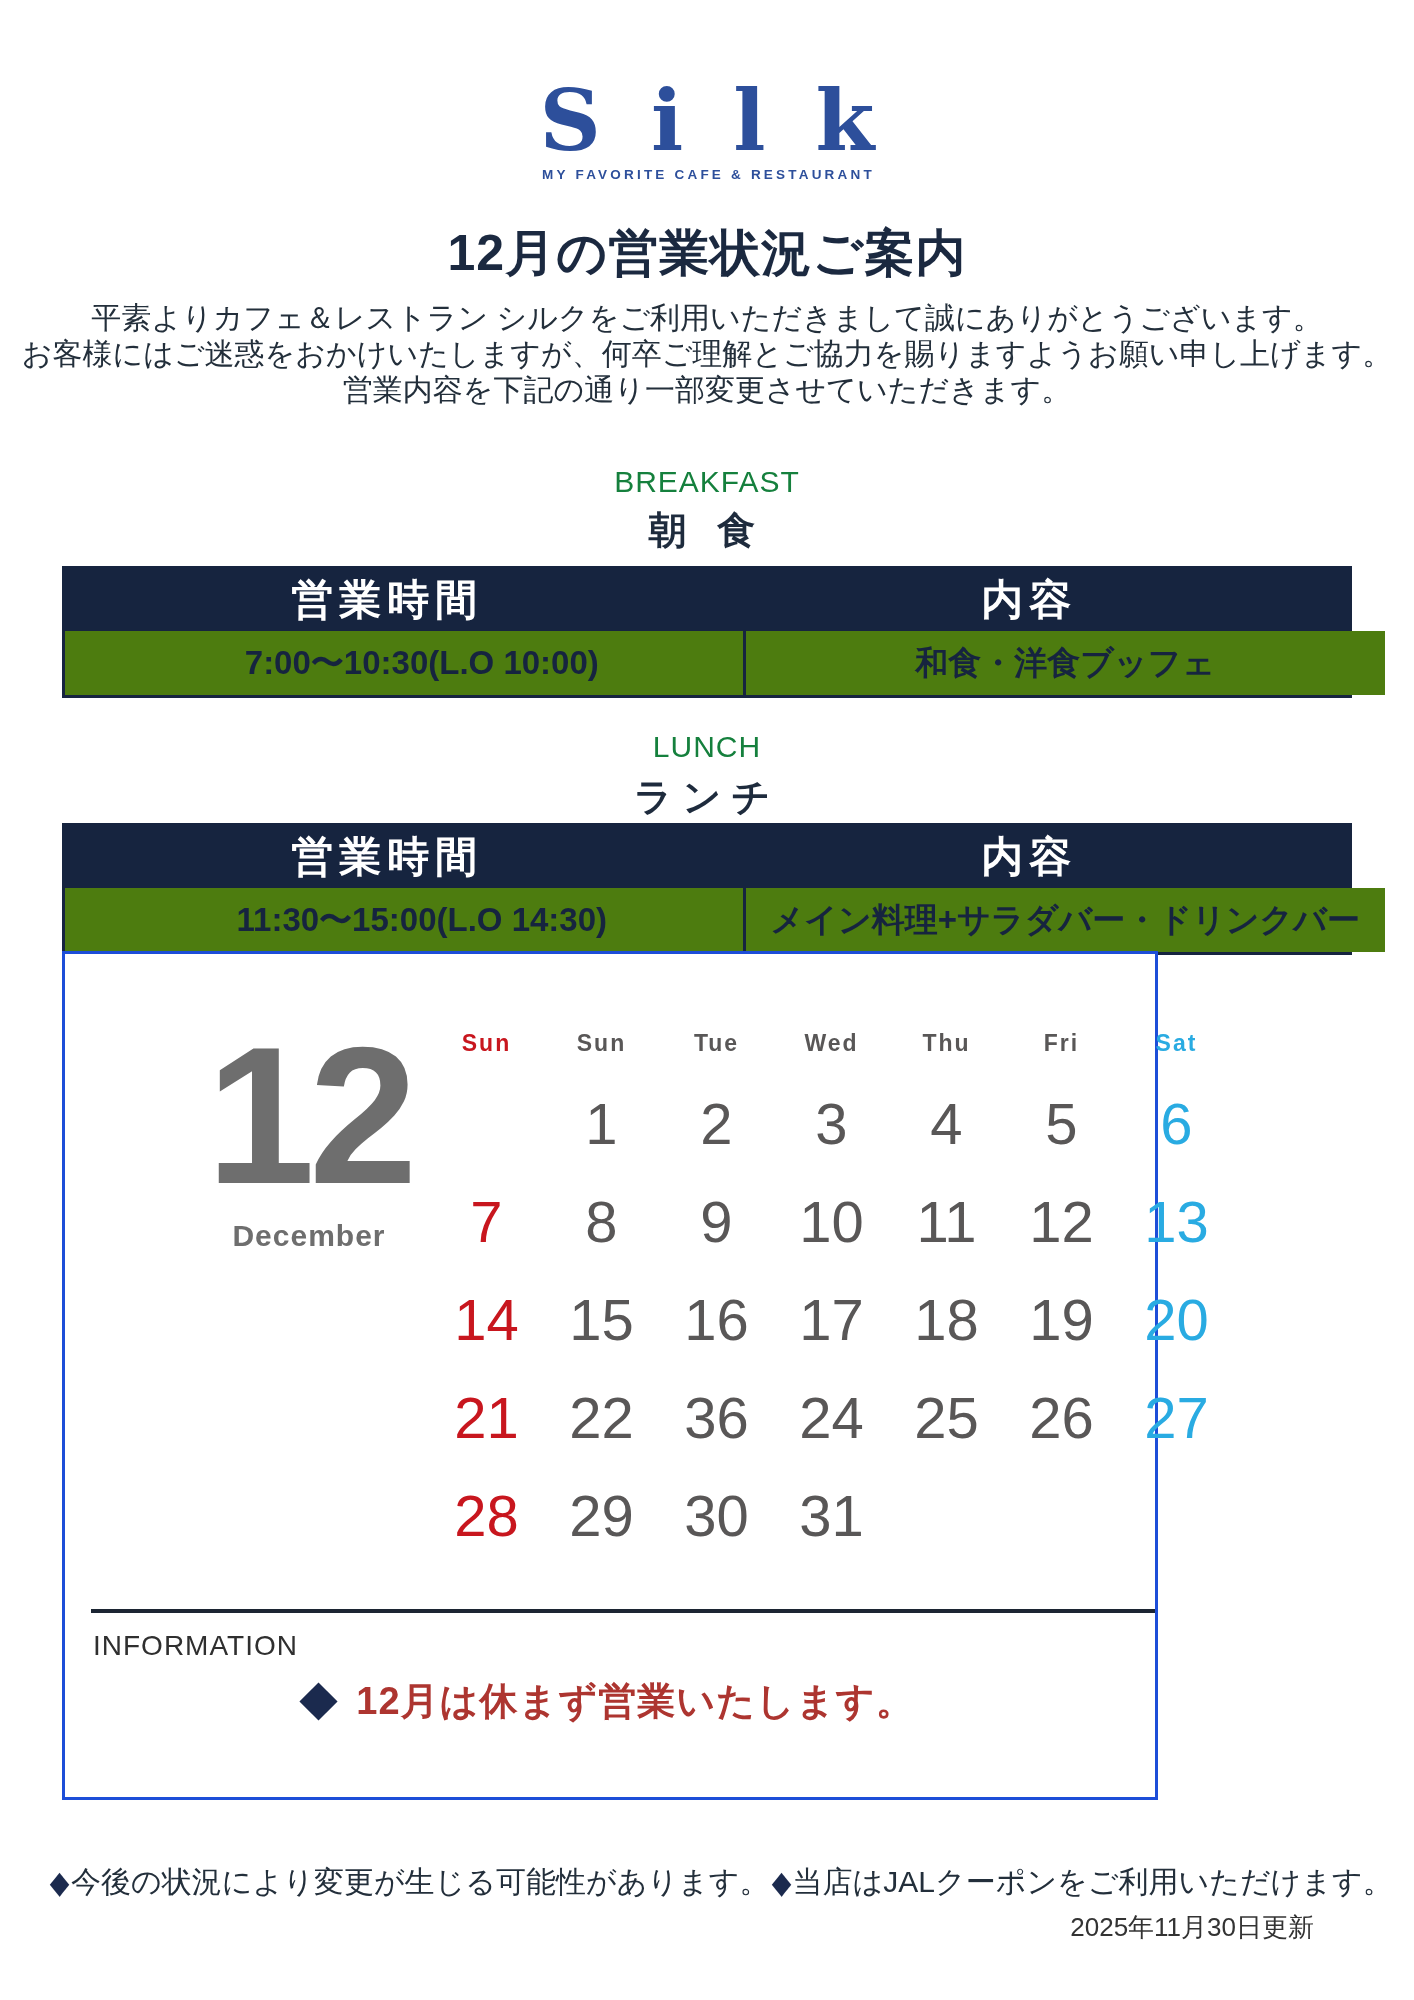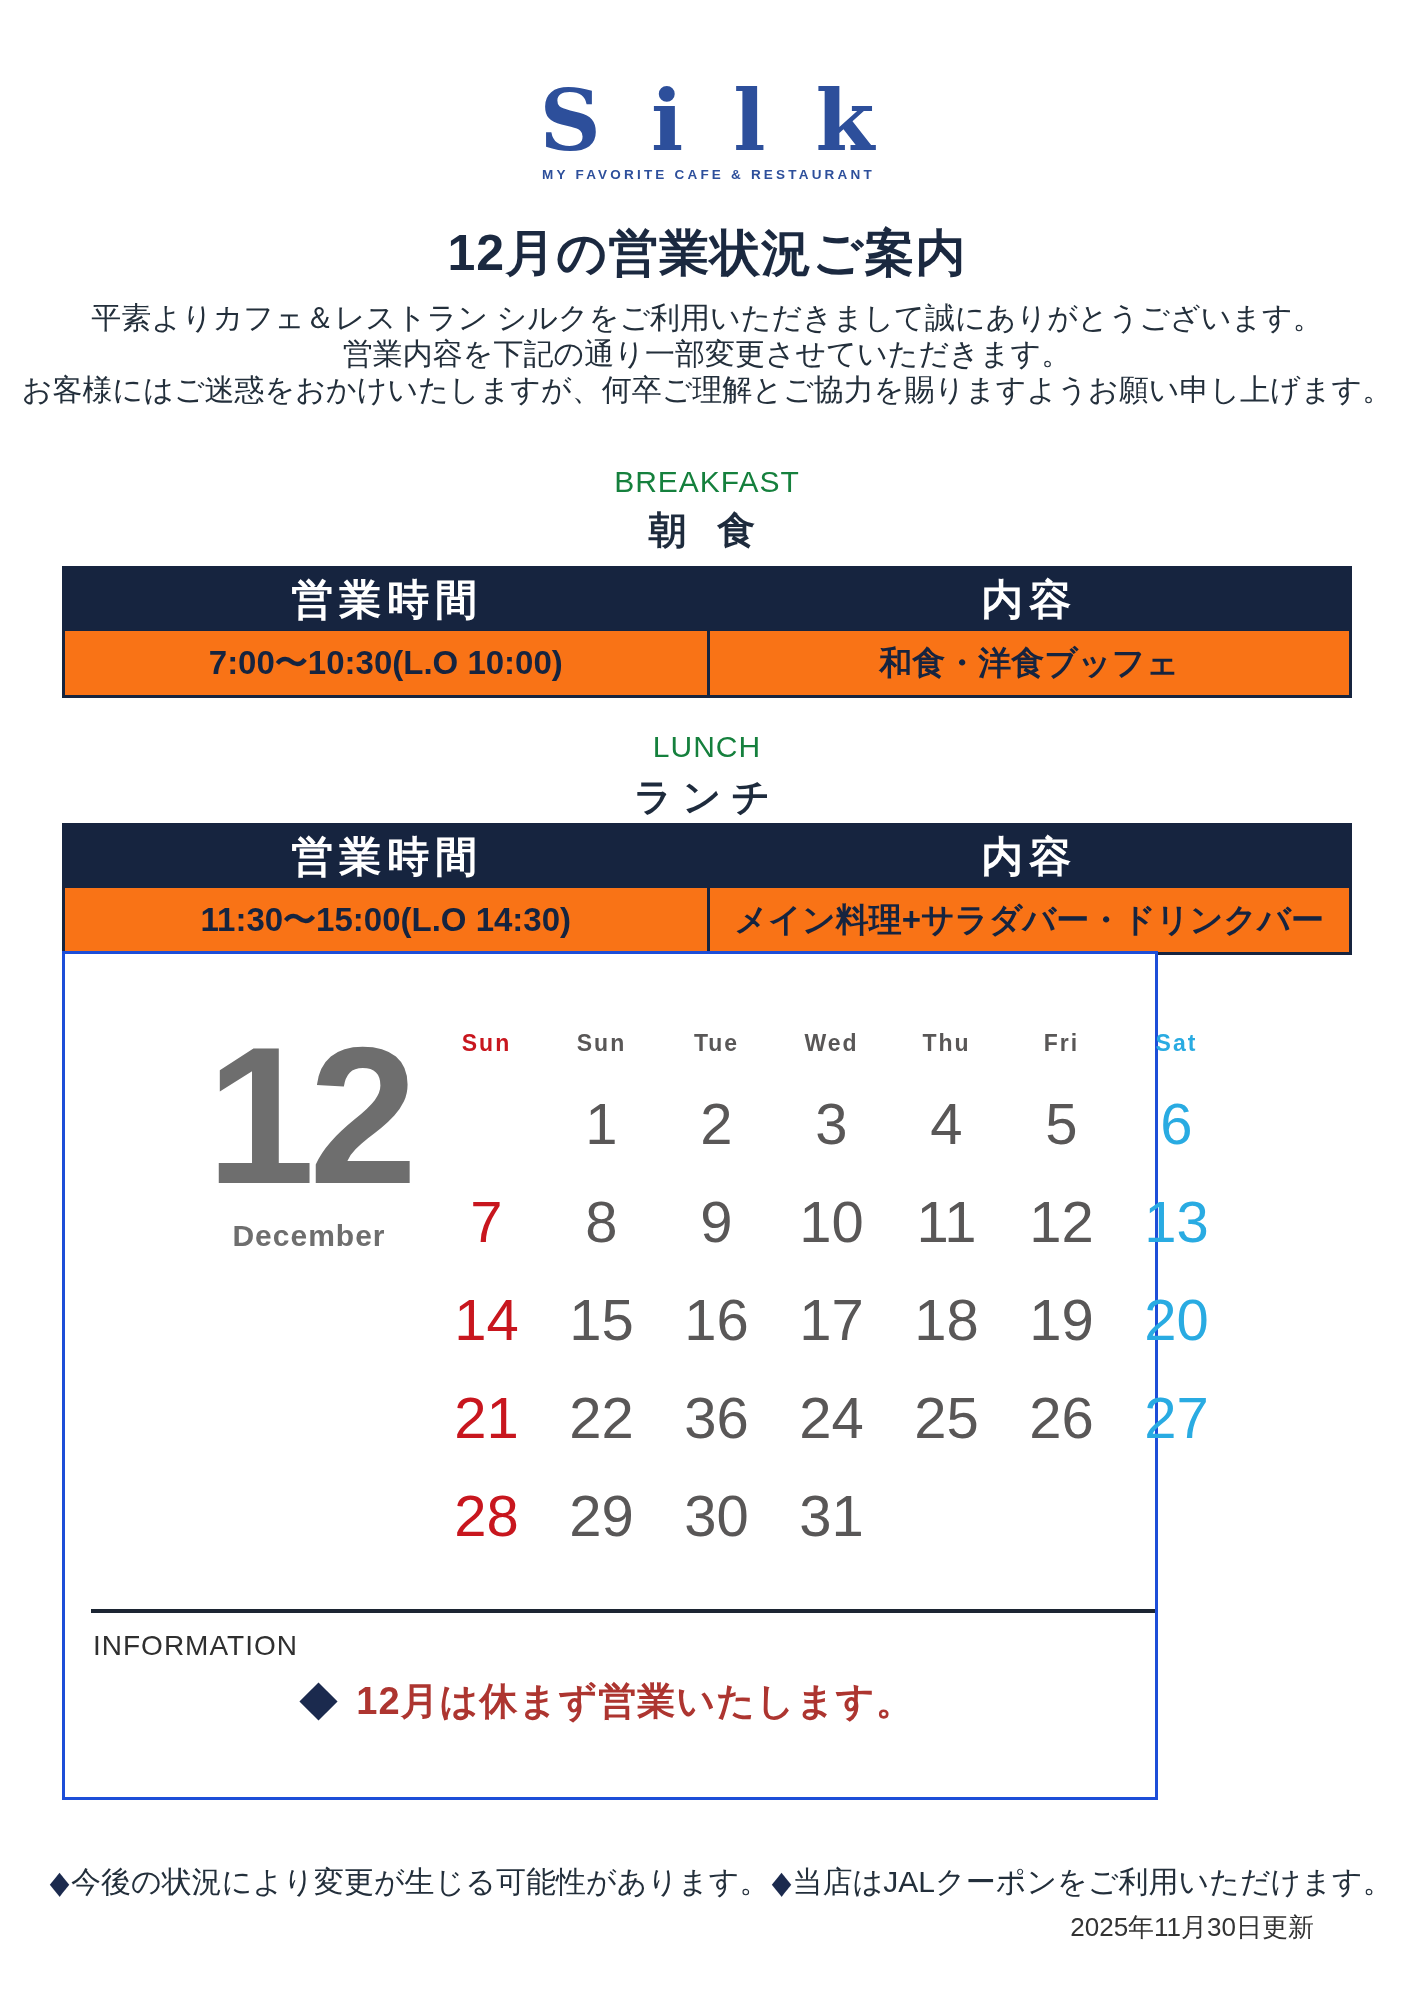--- a/index.html
+++ b/index.html
@@ -33,21 +33,21 @@
   
   .sec-en{position:absolute;left:0;right:0;text-align:center;
     font-size:30px;color:#15803d;letter-spacing:1px;}
   .sec-ja{position:absolute;left:0;right:0;text-align:center;
     font-size:38px;font-weight:700;color:#1e2b3d;letter-spacing:10px;}
   
   .op-table{position:absolute;left:62px;width:1290px;border:3px solid #16243f;box-sizing:border-box;}
   .t-row{display:flex;width:100%;}
   .t-head{background:#16243f;color:#ffffff;}
   .t-head .t-cell{height:62px;font-size:42px;font-weight:700;letter-spacing:6px;}
-  .t-body{background:#f97316;color:#16243f;}
+  .t-body{background:#4d7c0f;color:#16243f;padding-left:36px;}
   .t-body .t-cell{height:64px;font-size:33px;font-weight:700;}
   .t-cell{display:flex;align-items:center;justify-content:center;box-sizing:border-box;}
   .t-cell.left{width:50.2%;}
   .t-cell.right{flex:1;}
   .t-body .t-cell.left{border-right:3px solid #16243f;}
   
   .cal-box{
     position:absolute;left:62px;top:951px;width:1096px;height:849px;
     border:3px solid #1d4ed8;box-sizing:border-box;background:#ffffff;
   }
@@ -82,22 +82,22 @@
 
   <div class="logo-block">
     <div class="logo-name">Silk</div>
     <div class="logo-tagline">MY FAVORITE CAFE &amp; RESTAURANT</div>
   </div>
 
   <div class="doc-title">12月の営業状況ご案内</div>
 
   <div class="intro">
     <div>平素よりカフェ＆レストラン シルクをご利用いただきまして誠にありがとうございます。</div>
+    <div>お客様にはご迷惑をおかけいたしますが、何卒ご理解とご協力を賜りますようお願い申し上げます。</div>
     <div>営業内容を下記の通り一部変更させていただきます。</div>
-    <div>お客様にはご迷惑をおかけいたしますが、何卒ご理解とご協力を賜りますようお願い申し上げます。</div>
   </div>
 
   <div class="sec-en" style="top:465px">BREAKFAST</div>
   <div class="sec-ja" style="top:505px">朝 食</div>
 
   <div class="op-table" style="top:566px">
     <div class="t-row t-head">
       <div class="t-cell left">営業時間</div>
       <div class="t-cell right">内容</div>
     </div>

